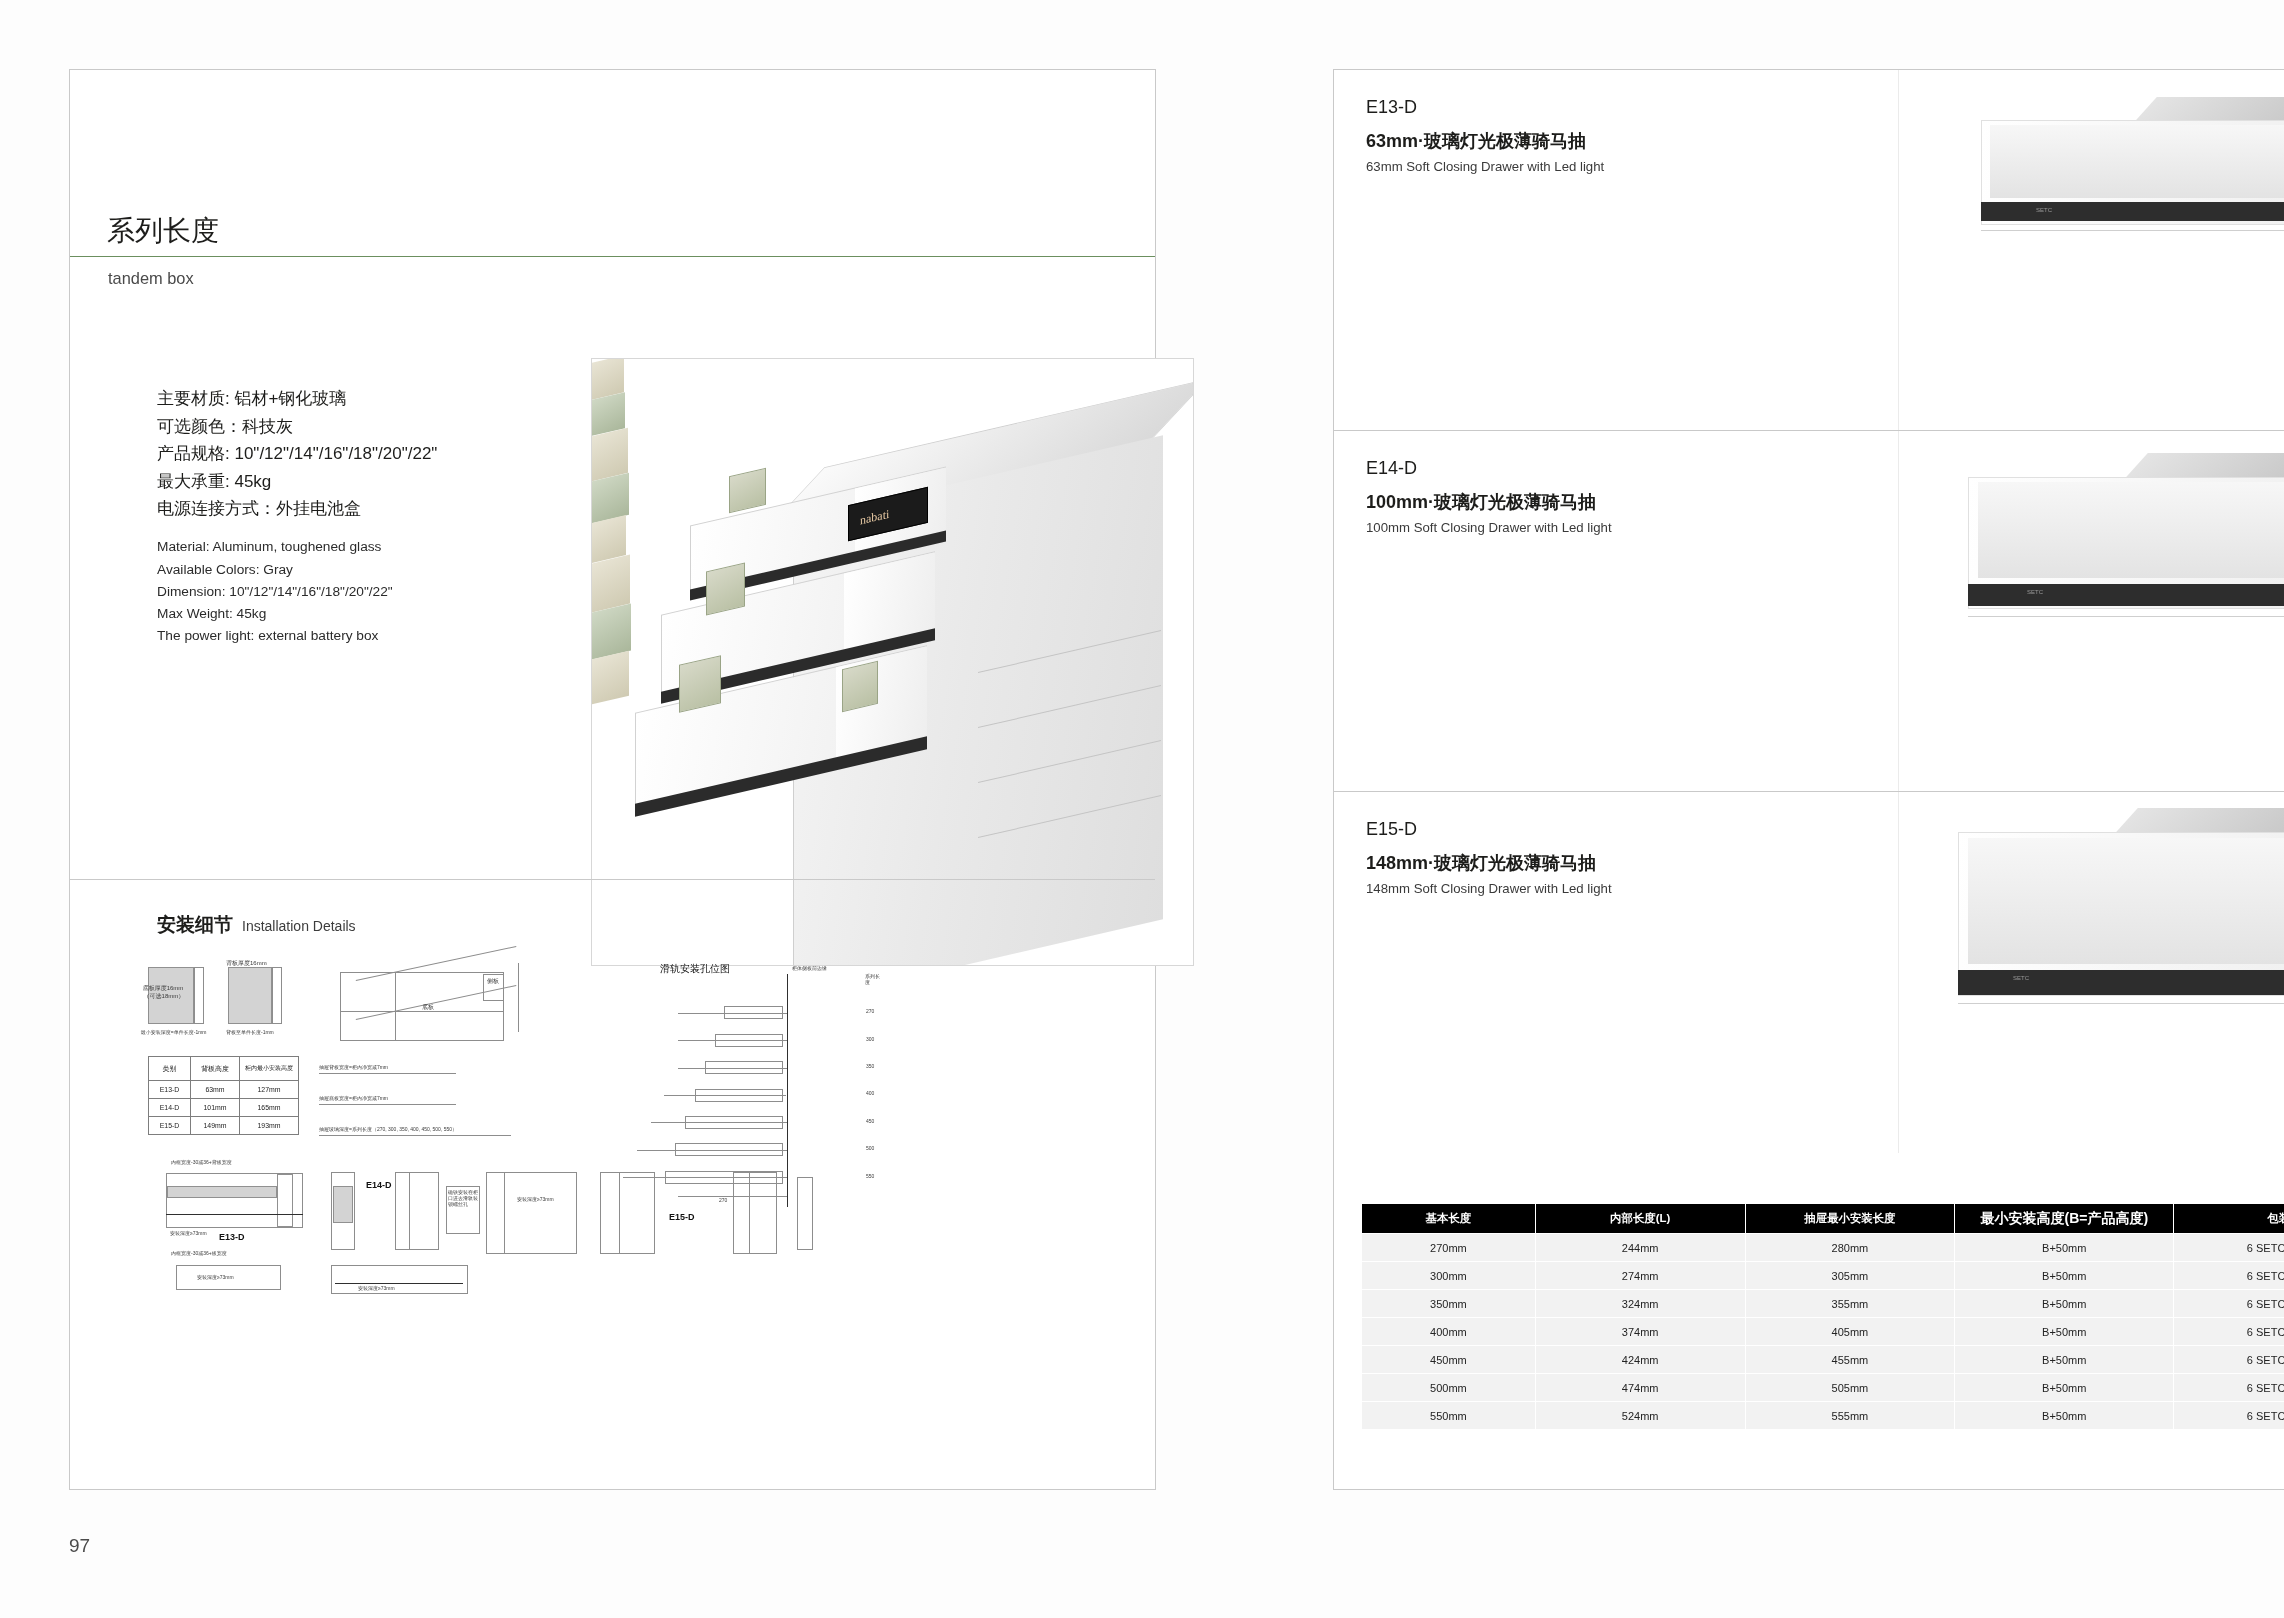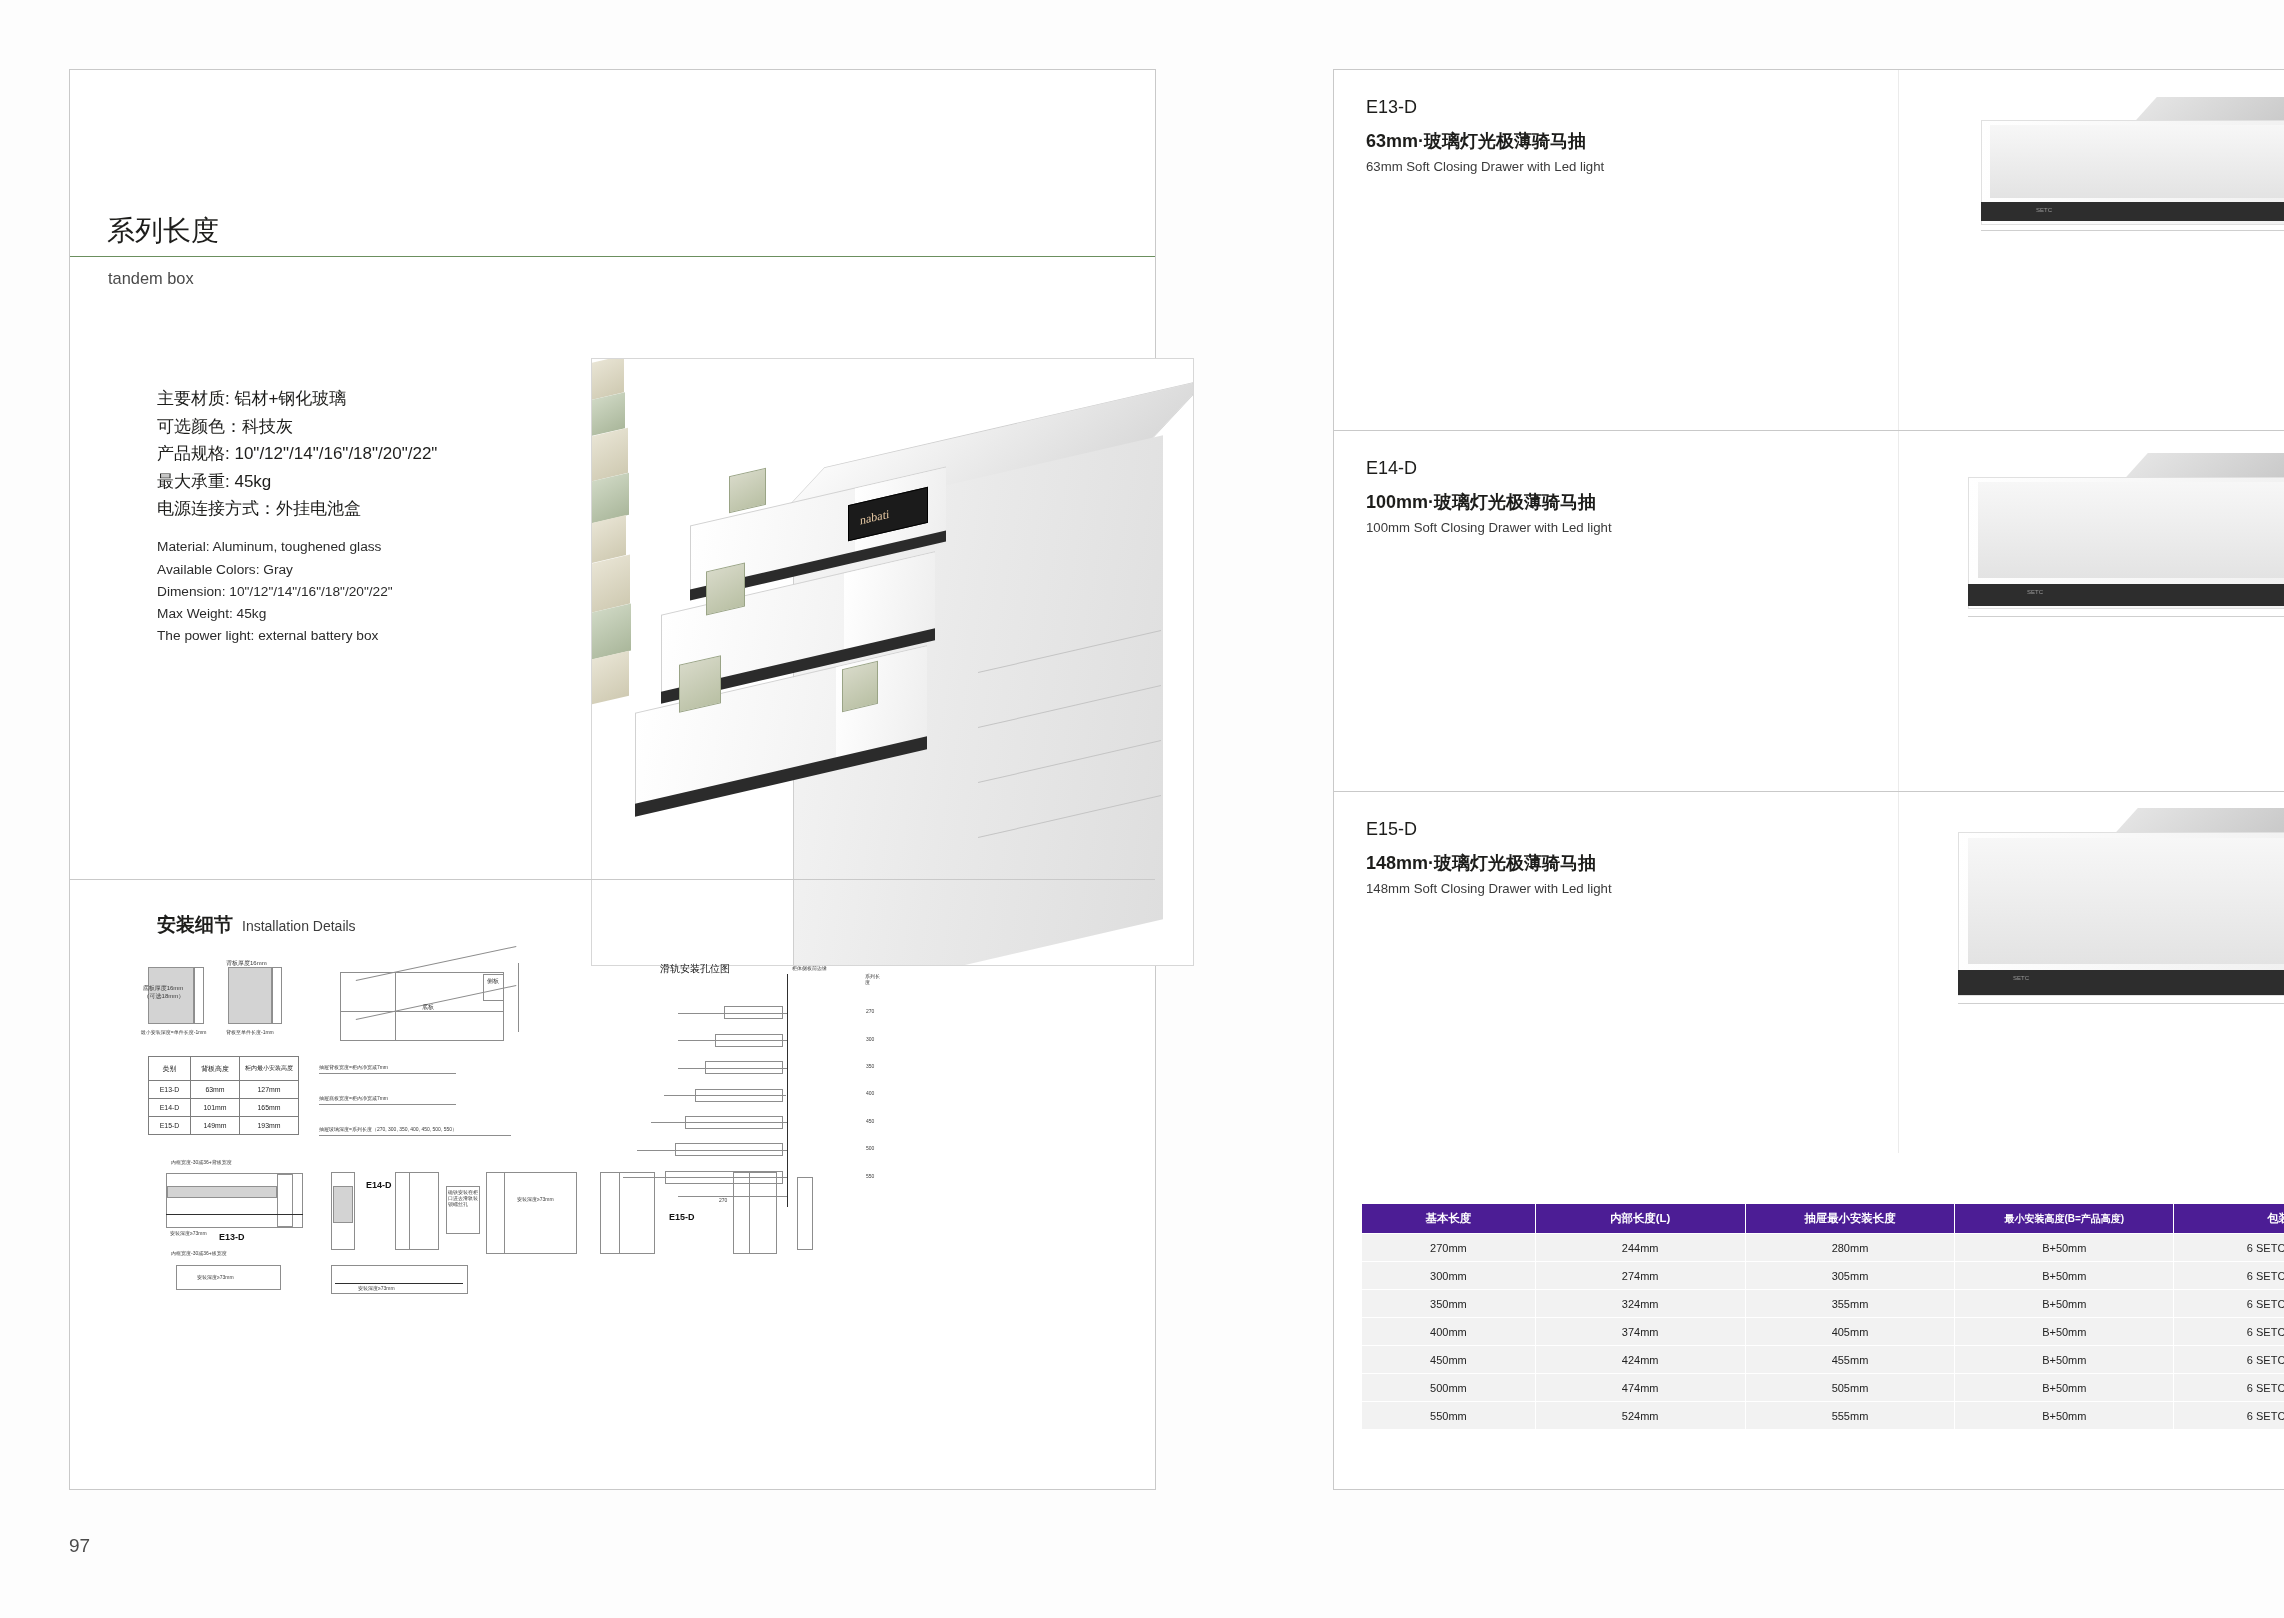--- a/index.html
+++ b/index.html
@@ -122,21 +122,21 @@
   .ph { position:absolute; }
   .ph-top { background:linear-gradient(110deg,#e4e4e4,#b9b9b9); }
   .ph-white { background:linear-gradient(100deg,#ffffff,#f0f0f0); border:0.5px solid #e0e0e0;}
   .ph-inner { background:linear-gradient(180deg,#f7f7f7,#e3e3e3); }
   .ph-dark { background:#2d2d2d; }
   .ph-line { background:#cfcfcf; height:0.9px; }
   .ph-brand { position:absolute; font-size:6px; color:#9a9a9a; }
 
   table.len-table { position:absolute; border-collapse:collapse; }
   table.len-table th {
-    background:#4c1d95; color:#fff; font-size:11.4px; font-weight:bold;
+    background:#000000; color:#fff; font-size:11.4px; font-weight:bold;
     border:0.5px solid #ffffff; height:30px; padding:0 10px; white-space:nowrap;
   }
   table.len-table td {
     background:#f2f2f2; color:#232323; font-size:11px; text-align:center;
     border:0.5px solid #ffffff; height:28px; white-space:nowrap;
   }
 </style>
 </head>
 <body>
 
@@ -388,21 +388,21 @@
           <div class="ph-brand" style="left:114px; top:183px;">SETC</div>
         </div>
       </div>
 
       <table class="len-table" style="left:27px; top:1133px; width:1023px;">
         <thead>
           <tr>
             <th style="width:174px;">基本长度</th>
             <th style="width:210px;">内部长度(L)</th>
             <th style="width:210px;">抽屉最小安装长度</th>
-            <th style="width:219px; font-size:10px;margin-top:8px;">最小安装高度(B=产品高度)</th>
+            <th style="width:219px; font-size:14px;margin-top:8px;">最小安装高度(B=产品高度)</th>
             <th style="width:210px;">包装</th>
           </tr>
         </thead>
         <tbody>
           <tr>
             <td>270mm</td>
             <td>244mm</td>
             <td>280mm</td>
             <td>B+50mm</td>
             <td>6 SETC/TNB</td>

